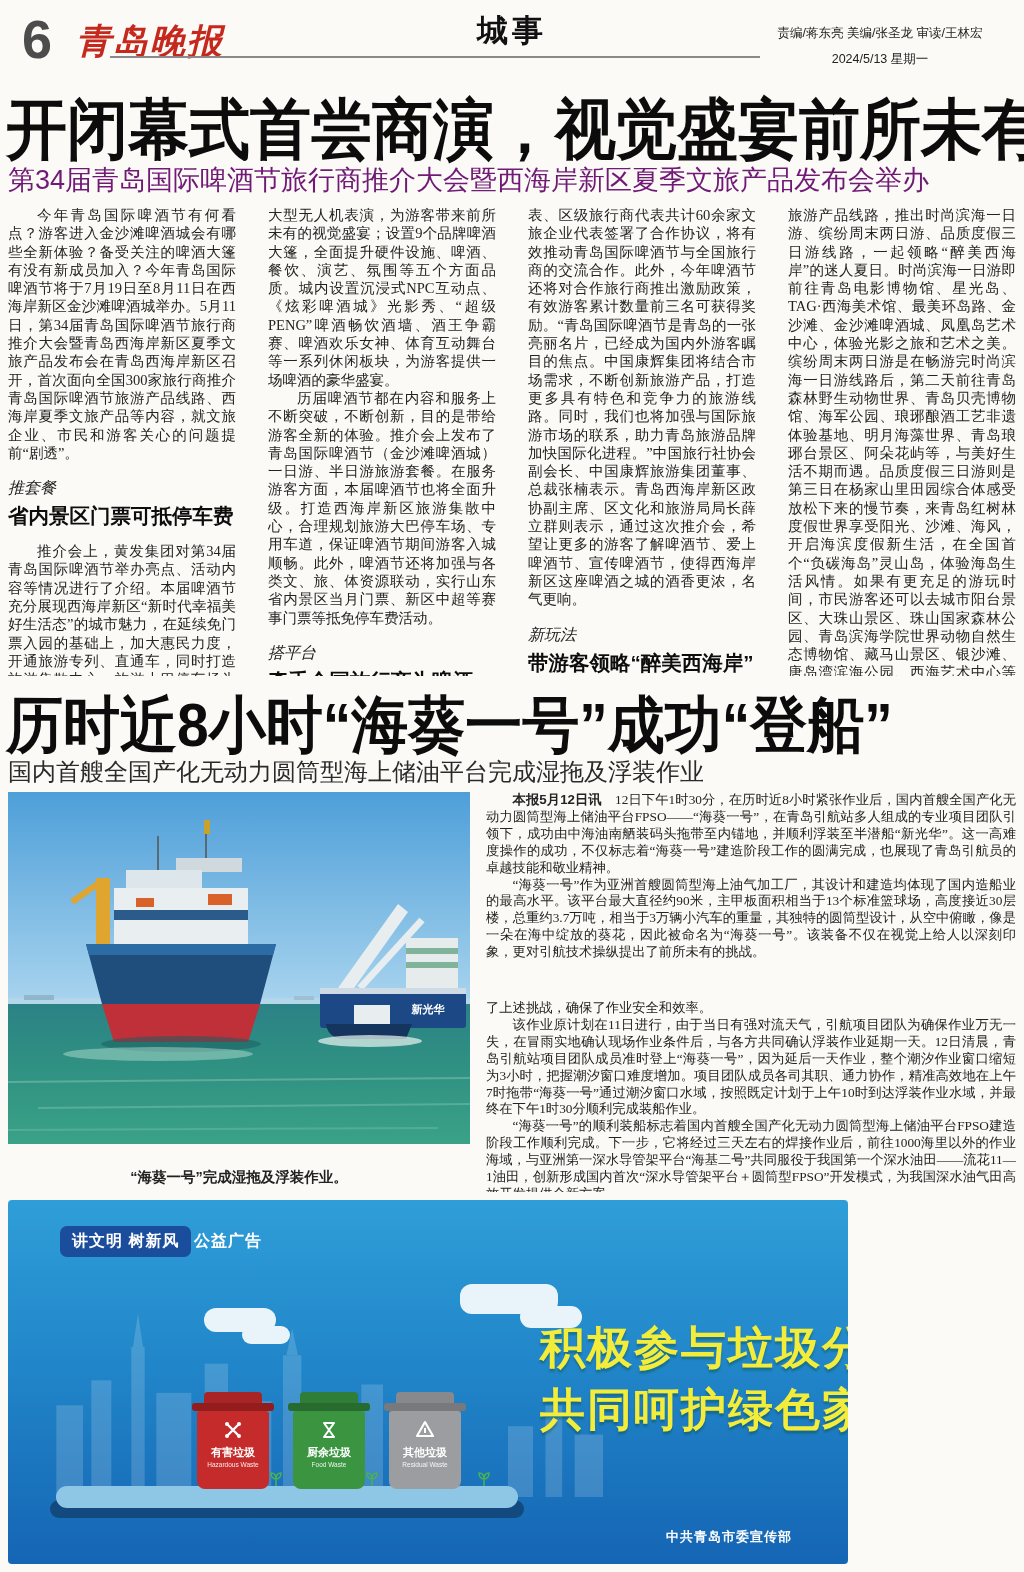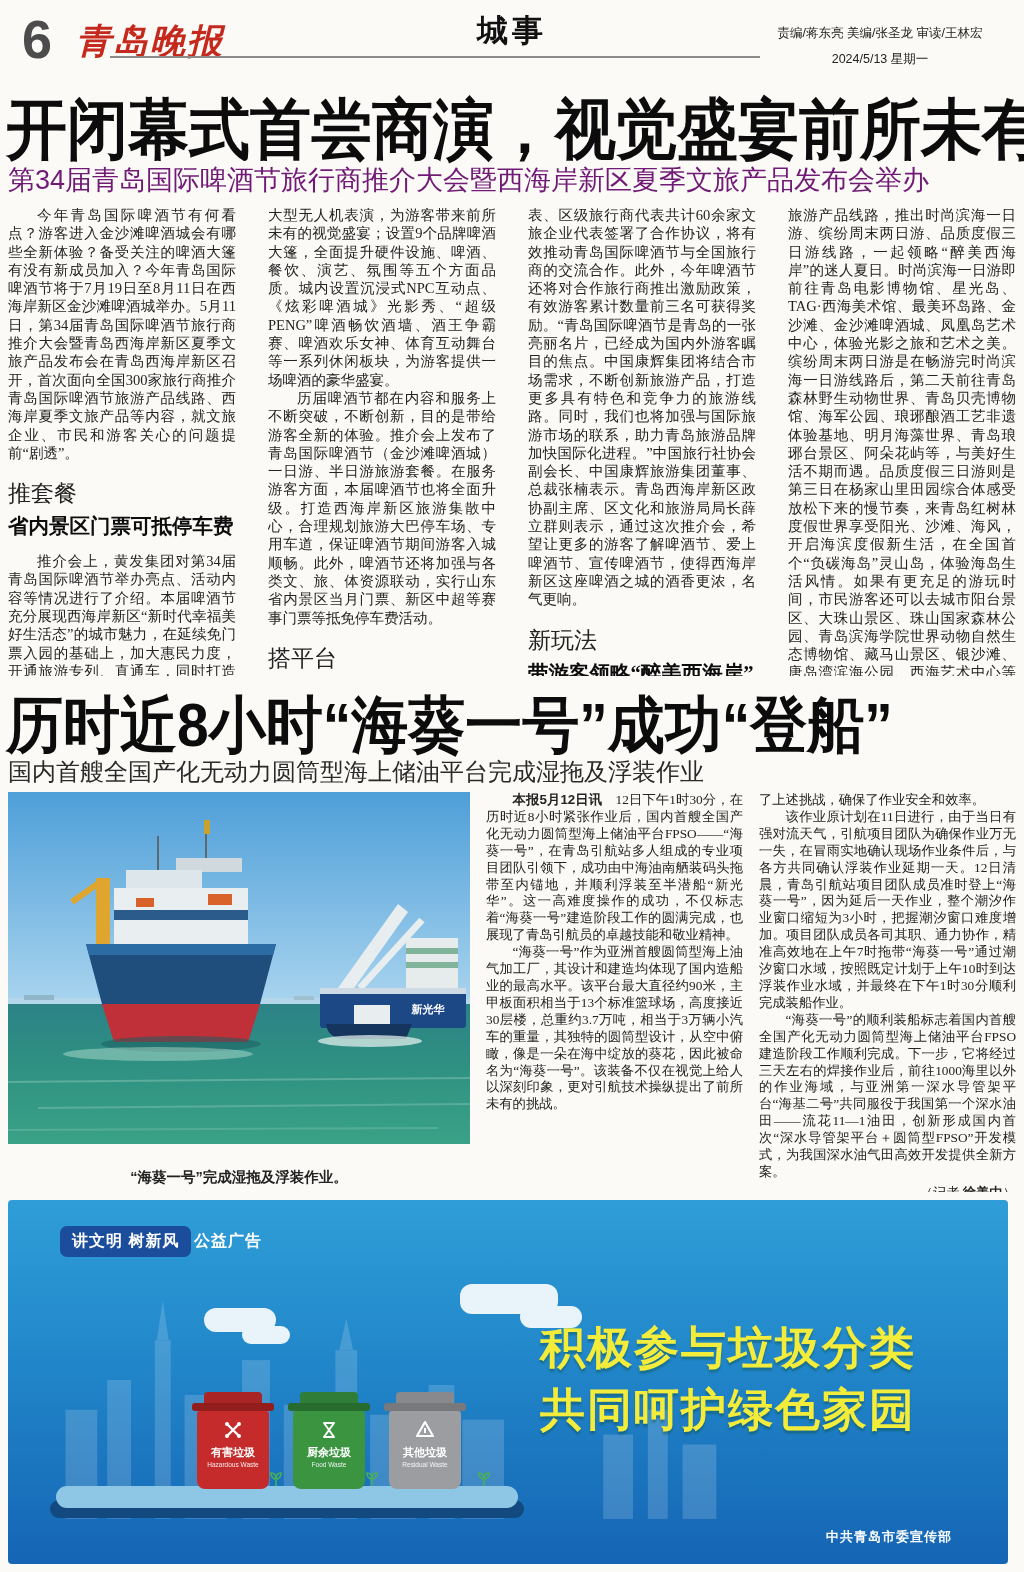--- a/index.html
+++ b/index.html
@@ -20,43 +20,43 @@
   .a1-headline{position:absolute;left:6px;top:86px;width:1012px;font-family:"Liberation Sans","DejaVu Sans",sans-serif;
                font-size:61px;font-weight:900;letter-spacing:0px;color:#0c0c0c;white-space:nowrap;
                transform:scaleY(1.08);transform-origin:top left;}
   .a1-subhead{position:absolute;left:8px;top:162px;width:1008px;font-family:"Liberation Sans","DejaVu Sans",sans-serif;
               font-size:27px;font-weight:500;color:#701a75;white-space:nowrap;}
   .cols4{position:absolute;left:8px;top:206px;width:1008px;height:470px;display:flex;gap:32px;overflow:hidden;}
   .cols4 .col{flex:1;overflow:hidden;}
   .col p{margin:0;font-size:14.5px;line-height:18.3px;text-align:justify;color:#232323;}
   .col p.indent{text-indent:2em;}
   .col p.cont{text-indent:0;}
-  .kicker{font-family:"Liberation Sans","DejaVu Sans",sans-serif;font-size:23px;color:#222;margin-top:16px;}
-  .sec-title{font-family:Liberation Serif, serif;font-size:20.5px;font-weight:800;
+  .kicker{font-family:"Liberation Sans","DejaVu Sans",sans-serif;font-size:16px;color:#222;margin-top:16px;font-style:italic;}
+  .sec-title{font-family:Liberation Sans, sans-serif;font-size:20.5px;font-weight:800;
              color:#0d0d0d;margin:3px 0 12px;}
   
   .a2-headline{position:absolute;left:6px;top:684px;width:1012px;font-family:"Liberation Sans","DejaVu Sans",sans-serif;
                font-size:57px;font-weight:900;color:#0c0c0c;white-space:nowrap;transform:scaleY(1.08);transform-origin:top left;}
   .a2-subhead{position:absolute;left:8px;top:756px;width:1008px;font-family:"Liberation Sans","DejaVu Sans",sans-serif;
               font-size:24px;font-weight:500;color:#2a2a2a;white-space:nowrap;}
   .a2-body{position:absolute;left:8px;top:792px;width:1008px;height:400px;}
   figure{margin:0;position:absolute;left:0;top:0;width:462px;}
   .photo{display:block;width:462px;height:352px;}
   figcaption{margin-top:24px;text-align:center;font-family:"Liberation Sans","DejaVu Sans",sans-serif;
              font-size:14.5px;font-weight:600;color:#222;}
-  .cols2{position:absolute;left:478px;top:0;width:530px;height:400px;display:flex;gap:16px;overflow:hidden;}
+  .cols2{position:absolute;left:478px;top:0;width:530px;height:400px;display:flex;gap:16px;overflow:hidden;flex-direction:column;}
   .cols2 .col2c{flex:1;overflow:hidden;}
   .col2c p{margin:0;font-size:13.3px;line-height:16.9px;text-align:justify;color:#232323;}
   .col2c p.indent{text-indent:2em;}
   .col2c p.cont{text-indent:0;}
   .dateline{font-family:"Liberation Sans","DejaVu Sans",sans-serif;font-weight:800;}
   .credit-line{text-align:right !important;margin-top:4px !important;}
   .credit-line b{font-family:"Liberation Sans","DejaVu Sans",sans-serif;}
   
-  .ad{position:absolute;left:8px;top:1200px;width:1000px;height:364px;border-radius:4px;overflow:hidden;
+  .ad{position:absolute;left:8px;top:1200px;width:840px;height:364px;border-radius:4px;overflow:hidden;
       background:linear-gradient(180deg,#2f9ed8 0%,#2186c9 45%,#1565b4 100%);
       font-family:"Liberation Sans","DejaVu Sans",sans-serif;}
   .ad-badge{position:absolute;left:52px;top:26px;background:#1b4d9d;color:#fff;font-size:16px;font-weight:700;
             padding:5px 12px;border-radius:7px;letter-spacing:1px;}
   .ad-psa{position:absolute;left:186px;top:31px;color:#fff;font-size:16px;font-weight:700;letter-spacing:1px;}
   .cloud{position:absolute;background:#e9f4fa;border-radius:12px;}
   .skyline{position:absolute;left:0;top:0;width:100%;height:100%;}
   .slogan{position:absolute;left:470px;width:500px;text-align:center;color:#f3ec3b;font-size:45px;font-weight:900;
           letter-spacing:2px;text-shadow:0 3px 2px rgba(10,70,40,0.35);}
   .slogan.l1{top:118px;}

